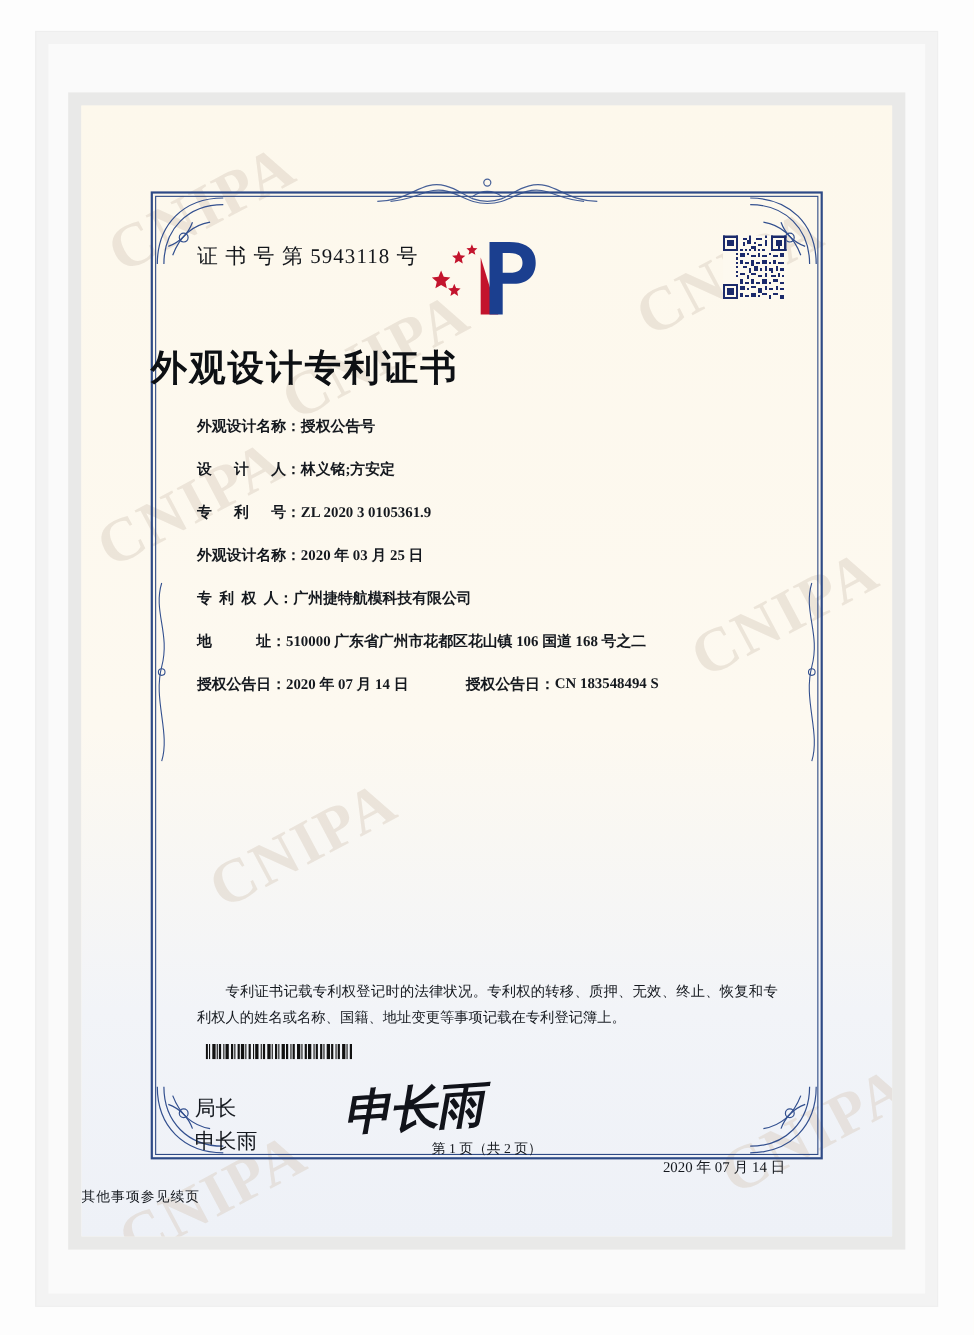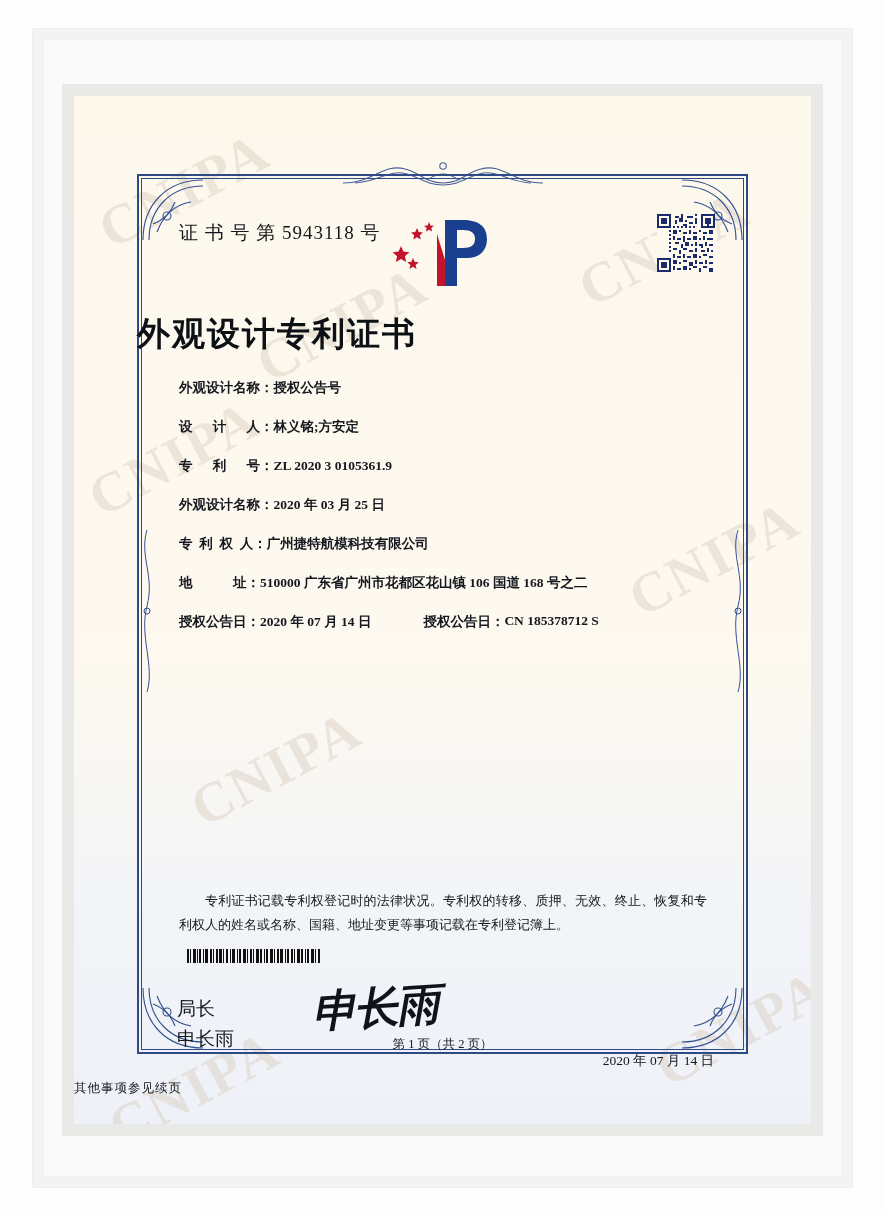--- a/index.html
+++ b/index.html
@@ -464,21 +464,21 @@
           <span class="f-value">广州捷特航模科技有限公司</span>
         </div>
         <div class="field">
           <span class="f-label">地　　    址：</span>
           <span class="f-value">510000 广东省广州市花都区花山镇 106 国道 168 号之二</span>
         </div>
         <div class="field-row2">
           <span>授权公告日：</span>
           <span>2020 年 07 月 14 日</span>
           <span class="seg2">授权公告日：</span>
-          <span>CN 185378712 S</span>
+          <span>CN 183548494 S</span>
         </div>
       </div>
 
       <div class="para p2">专利证书记载专利权登记时的法律状况。专利权的转移、质押、无效、终止、恢复和专利权人的姓名或名称、国籍、地址变更等事项记载在专利登记簿上。</div>
 
       <div class="barcode">
         <i style="width:2px"></i>
           <i style="width:1px;background:transparent"></i>
         <i style="width:1px"></i>
           <i style="width:2px;background:transparent"></i>

